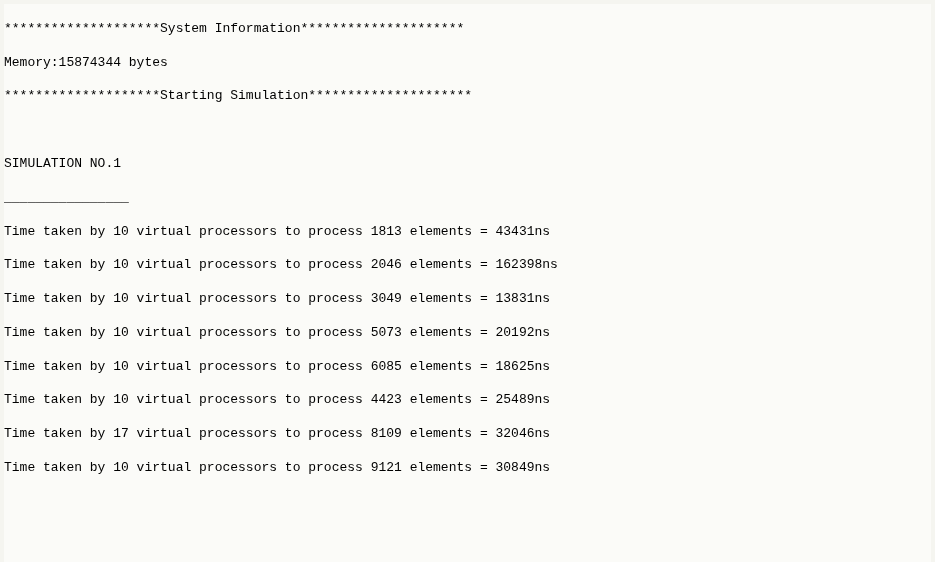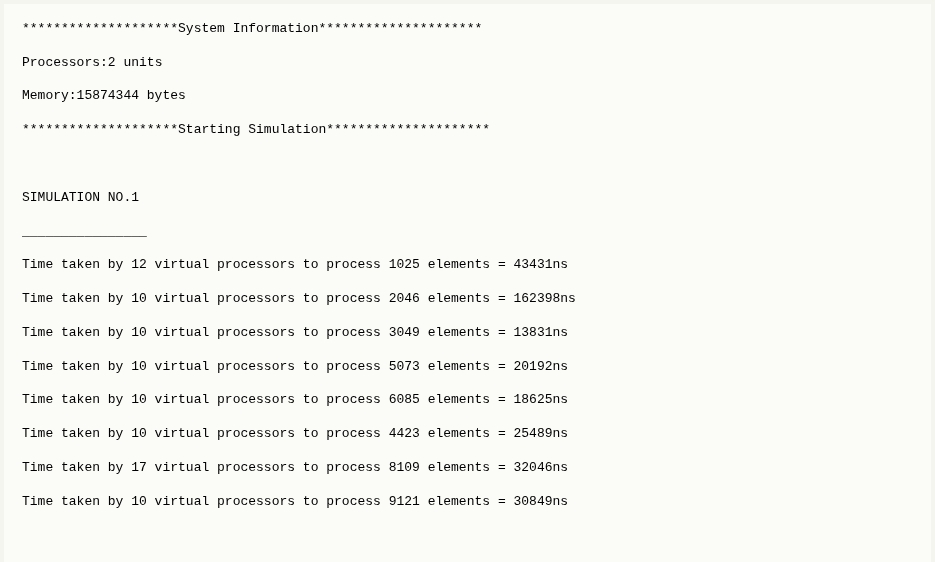--- a/index.html
+++ b/index.html
@@ -17,35 +17,33 @@
       width: 935px;
       height: 562px;
       overflow: hidden;
     }
     .terminal {
       white-space: pre;
       background: #fbfbf8;
     }
     .line {
       display: block;
-      margin-left: 18px;
     }
   </style>
 </head>
 <body>
 
 <div class="terminal">
 <span class="line">********************System Information*********************</span>
-<span class="line"><span>Processors:</span><span>2 units</span></span>
 <span class="line"><span>Memory:</span><span>15874344 bytes</span></span>
 <span class="line">********************Starting Simulation*********************</span>
 <span class="line"> </span>
 <span class="line">SIMULATION NO.1</span>
 <span class="line">________________</span>
-<span class="line">Time taken by 12 virtual processors to process 1025 elements = 43431ns</span>
+<span class="line">Time taken by 10 virtual processors to process 1813 elements = 43431ns</span>
 <span class="line">Time taken by 10 virtual processors to process 2046 elements = 162398ns</span>
 <span class="line">Time taken by 10 virtual processors to process 3049 elements = 13831ns</span>
 <span class="line">Time taken by 10 virtual processors to process 5073 elements = 20192ns</span>
 <span class="line">Time taken by 10 virtual processors to process 6085 elements = 18625ns</span>
 <span class="line">Time taken by 10 virtual processors to process 4423 elements = 25489ns</span>
 <span class="line">Time taken by 17 virtual processors to process 8109 elements = 32046ns</span>
 <span class="line">Time taken by 10 virtual processors to process 9121 elements = 30849ns</span>
 
 
 

